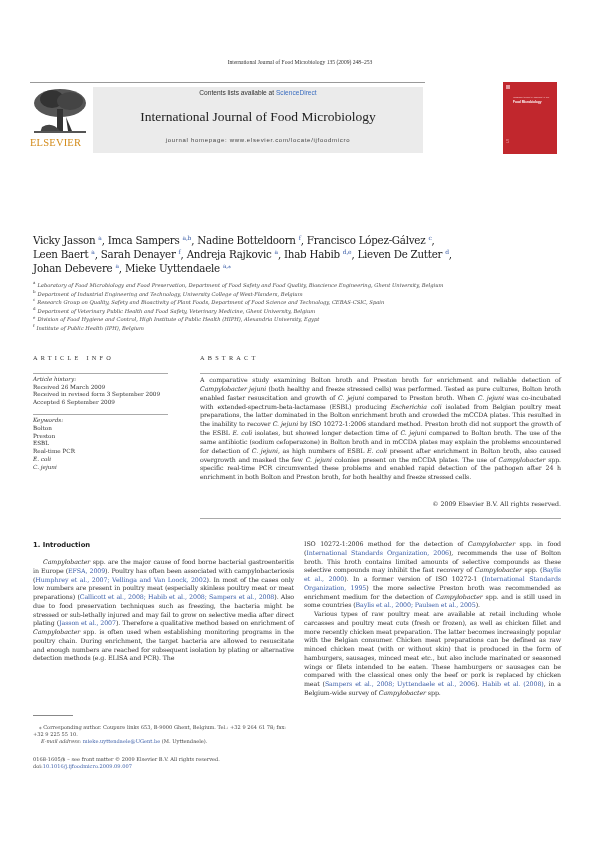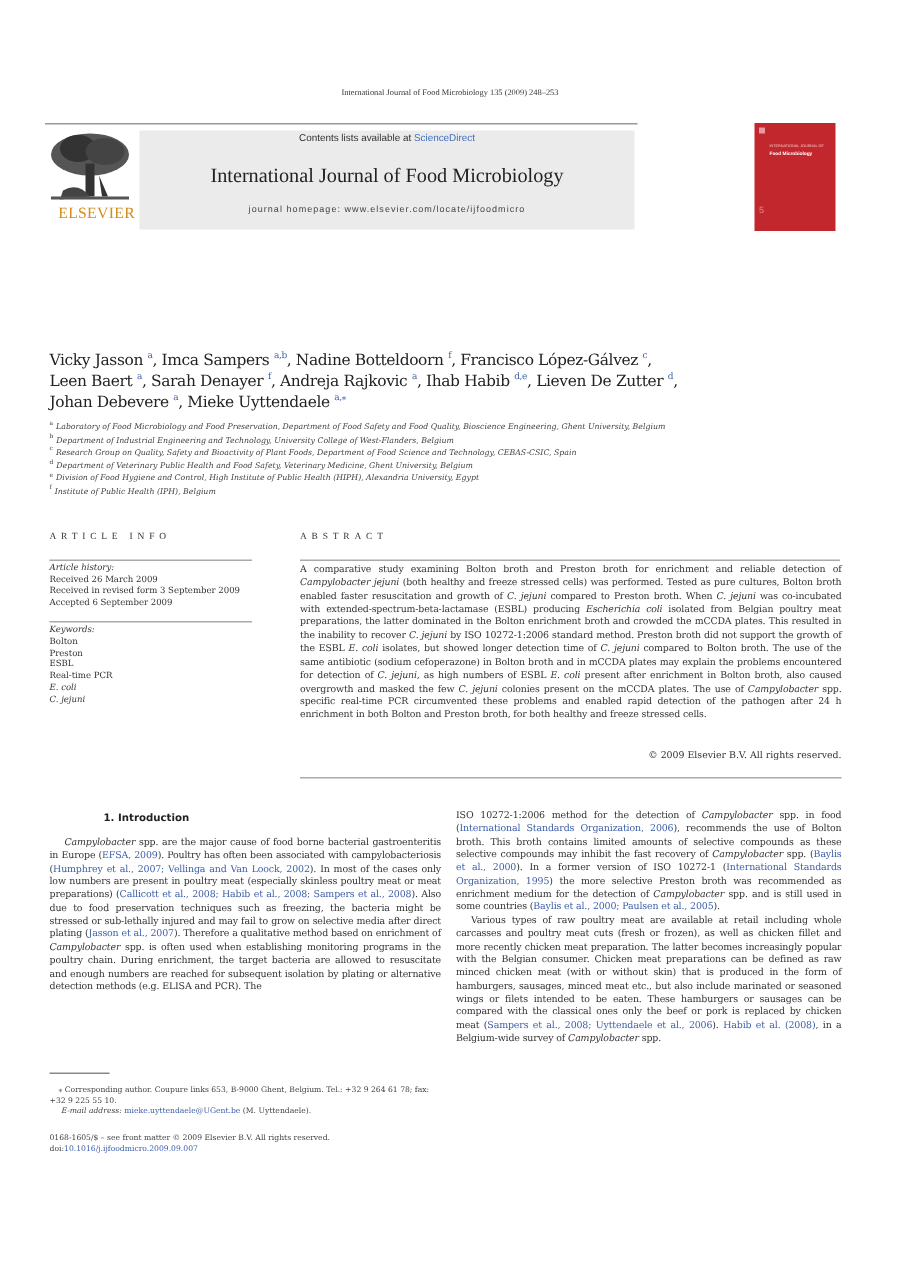--- a/index.html
+++ b/index.html
@@ -5,21 +5,21 @@
     * { margin: 0; padding: 0; box-sizing: border-box; }
     html, body { width: 600px; height: 850px; background: #ffffff; overflow: hidden; }
     body { font-family: "DejaVu Serif", "Liberation Serif", serif; color: #222; position: relative; }
     .page { position: absolute; left: 0; top: 0; width: 600px; height: 850px; }
 
     .running-head { position: absolute; top: 59px; left: 0; width: 600px; text-align: center; font-size: 5.6px; color: #333; font-family: "Liberation Serif", serif; }
     .head-rule { position: absolute; top: 82px; left: 30px; width: 395px; height: 1px; background: #999; }
 
     .elsevier-logo { position: absolute; left: 30px; top: 85px; width: 60px; height: 70px; }
     .tree { position: absolute; left: 2px; top: 2px; width: 56px; height: 48px; }
-    .elsevier-word { position: absolute; left: 0; top: 52px; width: 60px; text-align: right; font-size: 10.5px; letter-spacing: 0.2px; color: #d38c1c; font-family: "Liberation Serif", serif; }
+    .elsevier-word { position: absolute; left: 0; top: 52px; width: 60px; text-align: left; font-size: 10.5px; letter-spacing: 0.2px; color: #d38c1c; font-family: "Liberation Serif", serif; }
 
     .masthead { position: absolute; left: 93px; top: 87px; width: 330px; height: 66px; background: #ebebeb; }
     .contents-line { position: absolute; top: 2px; width: 330px; text-align: center; font-size: 6.6px; font-family: "Liberation Sans", sans-serif; color: #333; }
     .contents-line .sd { color: #3d6fc0; }
     .journal-title { position: absolute; top: 22px; width: 330px; text-align: center; font-size: 13.5px; color: #222; font-family: "Liberation Serif", serif; }
     .homepage { position: absolute; top: 50px; width: 330px; text-align: center; font-size: 6px; letter-spacing: 0.7px; font-family: "Liberation Sans", sans-serif; color: #444; }
 
     .cover { position: absolute; left: 503px; top: 82px; width: 54px; height: 72px; background: #c1272d; }
     .cover .c1 { position: absolute; left: 10px; top: 14px; font-size: 2.5px; color: #f4c9cb; font-family: "Liberation Sans", sans-serif; }
     .cover .c2 { position: absolute; left: 10px; top: 18px; font-size: 3.2px; color: #fff; font-weight: bold; font-family: "Liberation Sans", sans-serif; }
@@ -41,21 +41,21 @@
     .ai-rule2 { position: absolute; left: 33px; top: 414px; width: 135px; height: 1px; background: #aaa; }
     .ai-keywords { position: absolute; left: 33px; top: 417px; width: 140px; font-size: 5.7px; line-height: 7.8px; color: #333; font-family: "DejaVu Serif", serif; }
     .ital { font-style: italic; }
 
     .ab-head { position: absolute; left: 200px; top: 354px; font-size: 6.3px; letter-spacing: 3.2px; color: #333; font-family: "Liberation Serif", serif; }
     .ab-rule1 { position: absolute; left: 200px; top: 373px; width: 360px; height: 1px; background: #aaa; }
     .ab-body { position: absolute; left: 200px; top: 376px; width: 361px; font-size: 6.25px; line-height: 8.85px; color: #333; text-align: justify; font-family: "DejaVu Serif", serif; letter-spacing: -0.1px; }
     .ab-copy { position: absolute; left: 200px; top: 500px; width: 361px; text-align: right; font-size: 6.25px; color: #333; font-family: "DejaVu Serif", serif; }
     .ab-rule2 { position: absolute; left: 200px; top: 518px; width: 361px; height: 1px; background: #aaa; }
 
-    .sec-head { position: absolute; left: 33px; top: 541px; font-size: 6.8px; font-weight: bold; color: #222; font-family: "DejaVu Sans", sans-serif; margin-left: 36px; }
+    .sec-head { position: absolute; left: 33px; top: 541px; font-size: 6.8px; font-weight: bold; color: #222; font-family: "DejaVu Sans", sans-serif; }
     .col { position: absolute; font-size: 6.3px; line-height: 8.75px; color: #333; text-align: justify; font-family: "DejaVu Serif", serif; letter-spacing: -0.1px; }
     .col.left { left: 33px; top: 558px; width: 261px; }
     .col.right { left: 304px; top: 540px; width: 257px; }
     .col p { text-indent: 10px; }
     .col p.noindent { text-indent: 0; }
     .cite { color: #3d5fa8; }
 
     .fn-rule { position: absolute; left: 33px; top: 715px; width: 40px; height: 1px; background: #888; }
     .footnote { position: absolute; left: 33px; top: 724px; width: 262px; font-size: 5.1px; line-height: 7.2px; color: #444; font-family: "DejaVu Serif", serif; }
     .footnote .indent { padding-left: 8px; }

